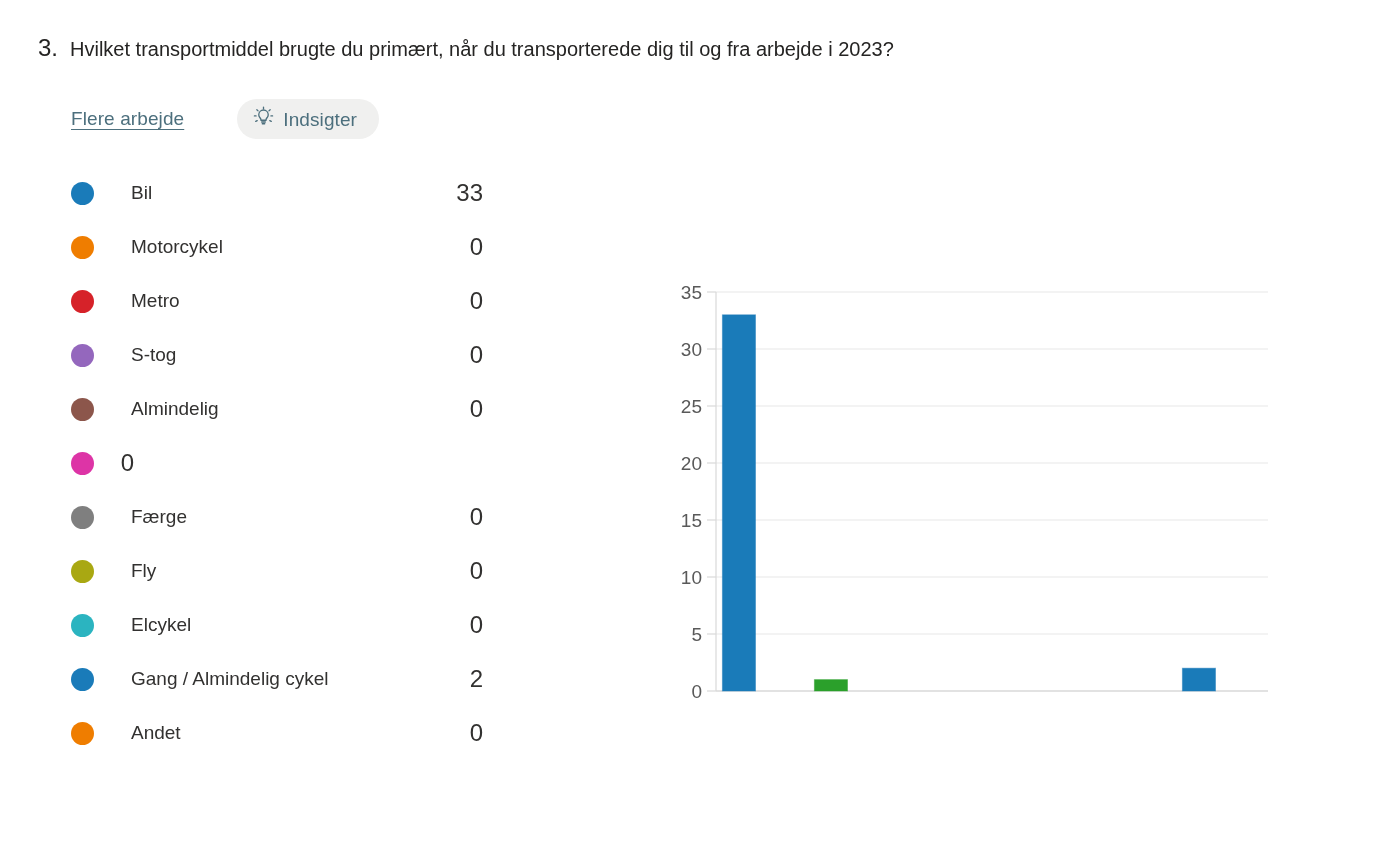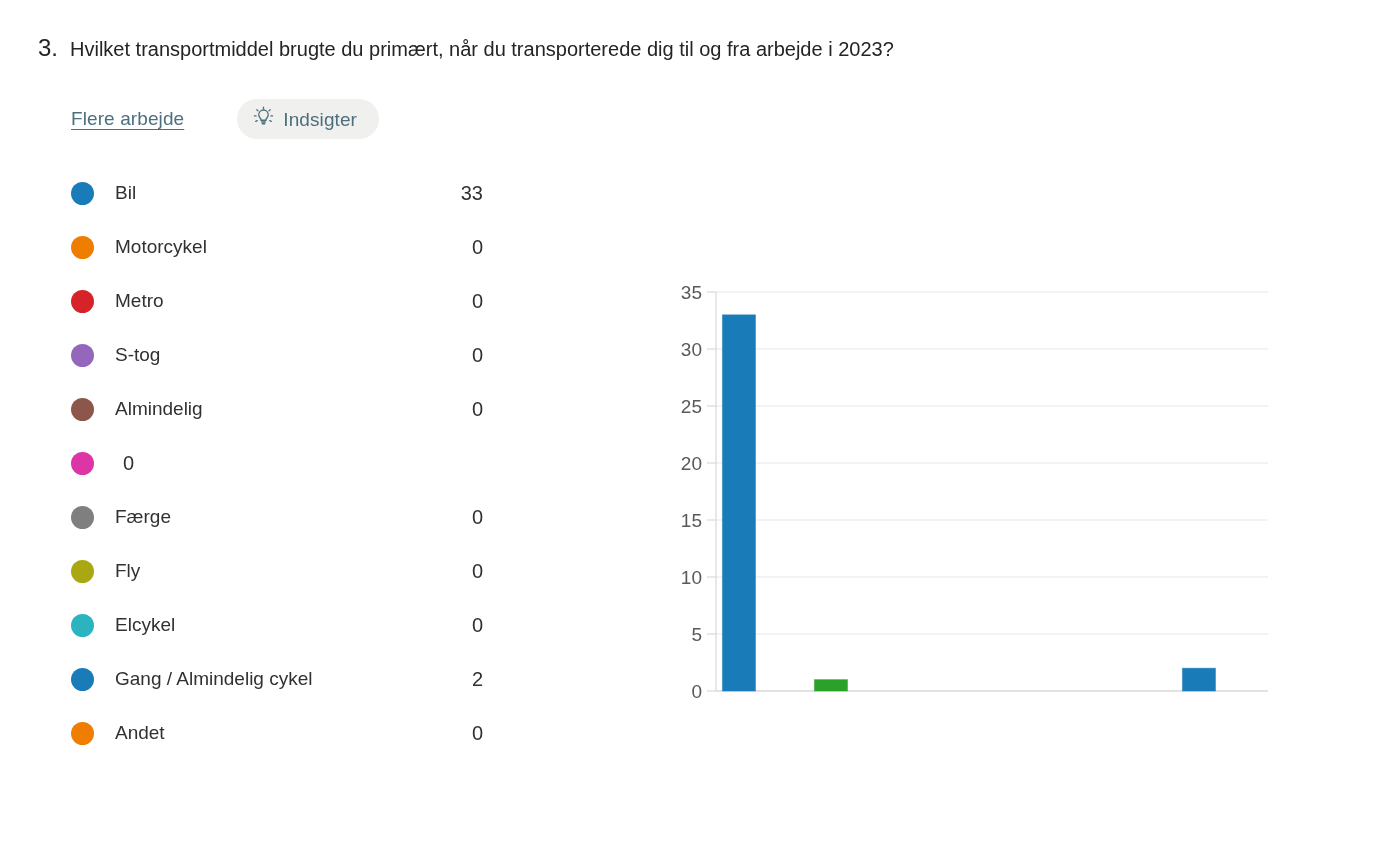--- a/index.html
+++ b/index.html
@@ -85,28 +85,28 @@
     display: flex;
     align-items: center;
     height: 54px;
   }
   .legend-swatch {
     width: 23px; height: 23px;
     border-radius: 50%;
     flex: 0 0 auto;
   }
   .legend-label {
-    margin-left: 21px;
+    margin-left: 37px;
     font-size: 19px;
     color: #323130;
     flex: 1 1 auto;
     white-space: nowrap;
   }
   .legend-count {
-    font-size: 20px;
+    font-size: 24px;
     color: #323130;
     width: 40px;
     text-align: right;
     flex: 0 0 auto;
   }
 
   
   .chart {
     position: absolute;
     left: 664px;

